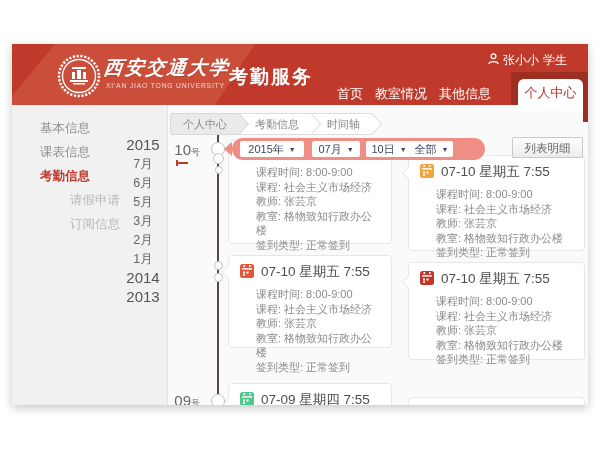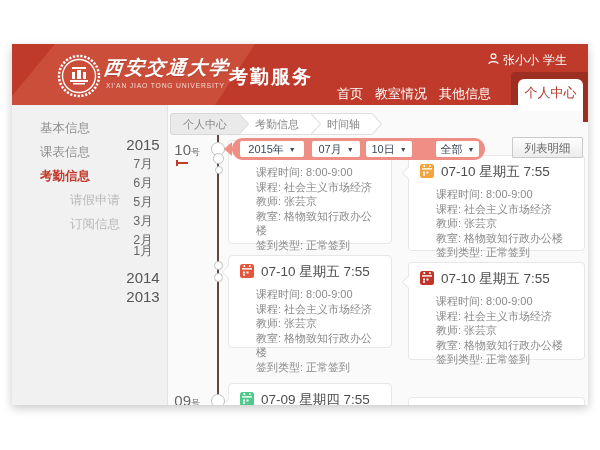--- a/index.html
+++ b/index.html
@@ -52,21 +52,21 @@
   .crumb:first-child:after{border-left-color:#eaeaea;}
   .crumb:nth-child(1){z-index:6;}.crumb:nth-child(2){z-index:5;}.crumb:nth-child(3){z-index:4;}
   
   #filterbar{left:220px;top:94px;width:253px;height:22px;background:#ef8e84;border-radius:11px;
     z-index:7;display:flex;align-items:center;}
   #filterbar:before{content:'';position:absolute;left:-8px;top:4px;width:0;height:0;
     border:7px solid transparent;border-right:8px solid #ef8e84;border-left:0;}
   .dd{position:absolute;top:3px;height:16px;background:#fff;border-radius:2px;
     font-size:11px;color:#3b4a5c;display:flex;align-items:center;justify-content:center;gap:5px;cursor:pointer;}
   .dd .caret{font-size:7px;color:#3b4a5c;}
-  #dd0{left:8px;width:64px;} #dd1{left:80px;width:48px;} #dd2{left:134px;width:46px;} #dd3{left:204px;width:43px;}
+  #dd0{left:8px;width:64px;} #dd1{left:80px;width:48px;} #dd2{left:134px;width:46px;} #dd3{left:178px;width:43px;}
   #btn-list{left:500px;top:93px;width:71px;height:21px;background:linear-gradient(#fdfdfd,#ececec);
     border:1px solid #c9c9c9;border-radius:1px;font-size:11.5px;color:#666;text-align:center;
     line-height:21px;z-index:7;cursor:pointer;box-sizing:border-box;}
   
   .card{position:absolute;background:#fff;border:1px solid #e7e7e7;border-radius:4px;z-index:2;box-sizing:border-box;}
   .card.tail:before{content:'';position:absolute;left:-7px;top:var(--tt,8px);width:0;height:0;
     border:7px solid transparent;border-right:7px solid #e0e0e0;border-left:0;}
   .card.tail:after{content:'';position:absolute;left:-6px;top:var(--tt,8px);width:0;height:0;
     border:7px solid transparent;border-right:7px solid #fff;border-left:0;}
   .card-h{display:flex;align-items:center;gap:7px;padding:7px 10px 3px 11px;
@@ -130,21 +130,21 @@
   <div class="abs side-item active" style="top:124px">考勤信息</div>
   <div class="abs side-item muted" style="top:148px">请假申请</div>
   <div class="abs side-item muted" style="top:172px">订阅信息</div>
 
   <div class="abs tl-entry tl-year" style="top:93px">2015</div>
   <div class="abs tl-entry tl-month" style="top:112px">7月</div>
   <div class="abs tl-entry tl-month" style="top:131px">6月</div>
   <div class="abs tl-entry tl-month" style="top:150px">5月</div>
   <div class="abs tl-entry tl-month" style="top:169px">3月</div>
   <div class="abs tl-entry tl-month" style="top:188px">2月</div>
-  <div class="abs tl-entry tl-month" style="top:199px">1月</div>
+  <div class="abs tl-entry tl-month" style="top:207px">1月</div>
   <div class="abs tl-entry tl-year" style="top:226px">2014</div>
   <div class="abs tl-entry tl-year" style="top:245px">2013</div>
   <div class="abs" id="cur-dash"></div>
 
   <div class="abs day-marker" style="top:97px"><span>10</span><span class="suf">号</span></div>
   <div class="abs day-marker" style="top:348px"><span>09</span><span class="suf">号</span></div>
 
   <div class="abs" id="tl-line"></div>
   <div class="abs node" style="left:199px;top:98px;width:12px;height:12px;"></div>
   <div class="abs node" style="left:201px;top:109px;width:9px;height:9px;"></div>

